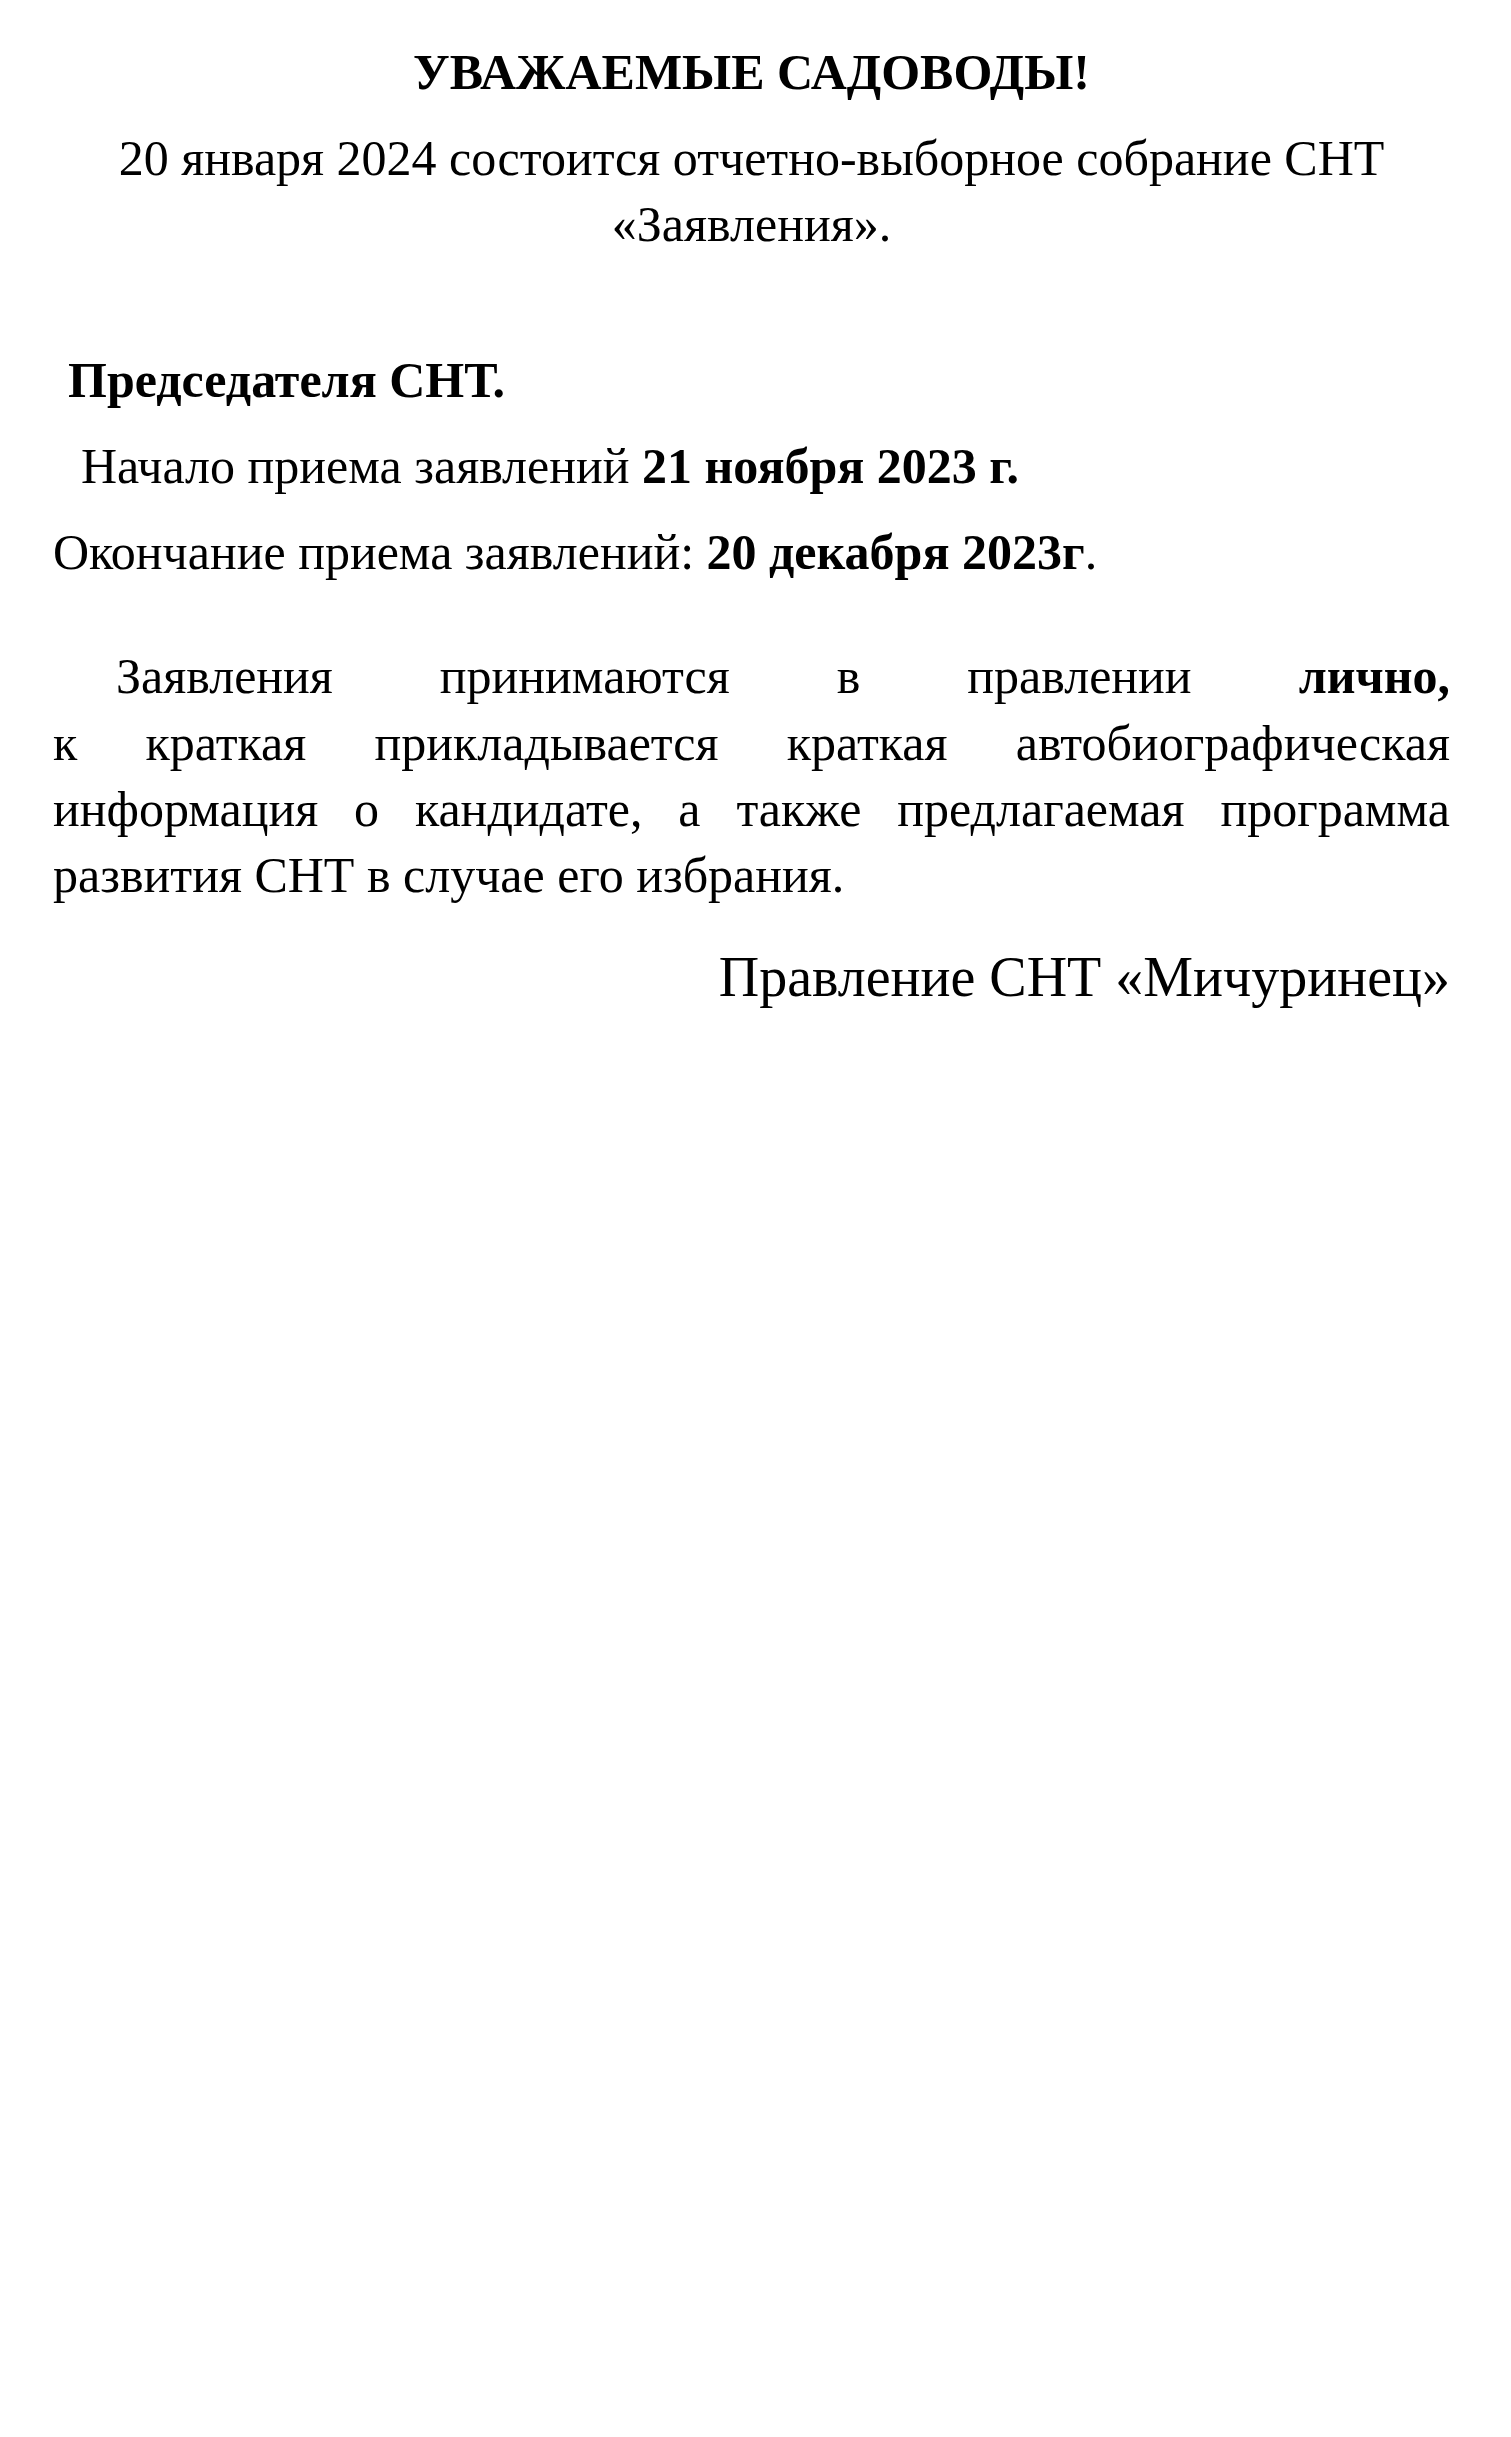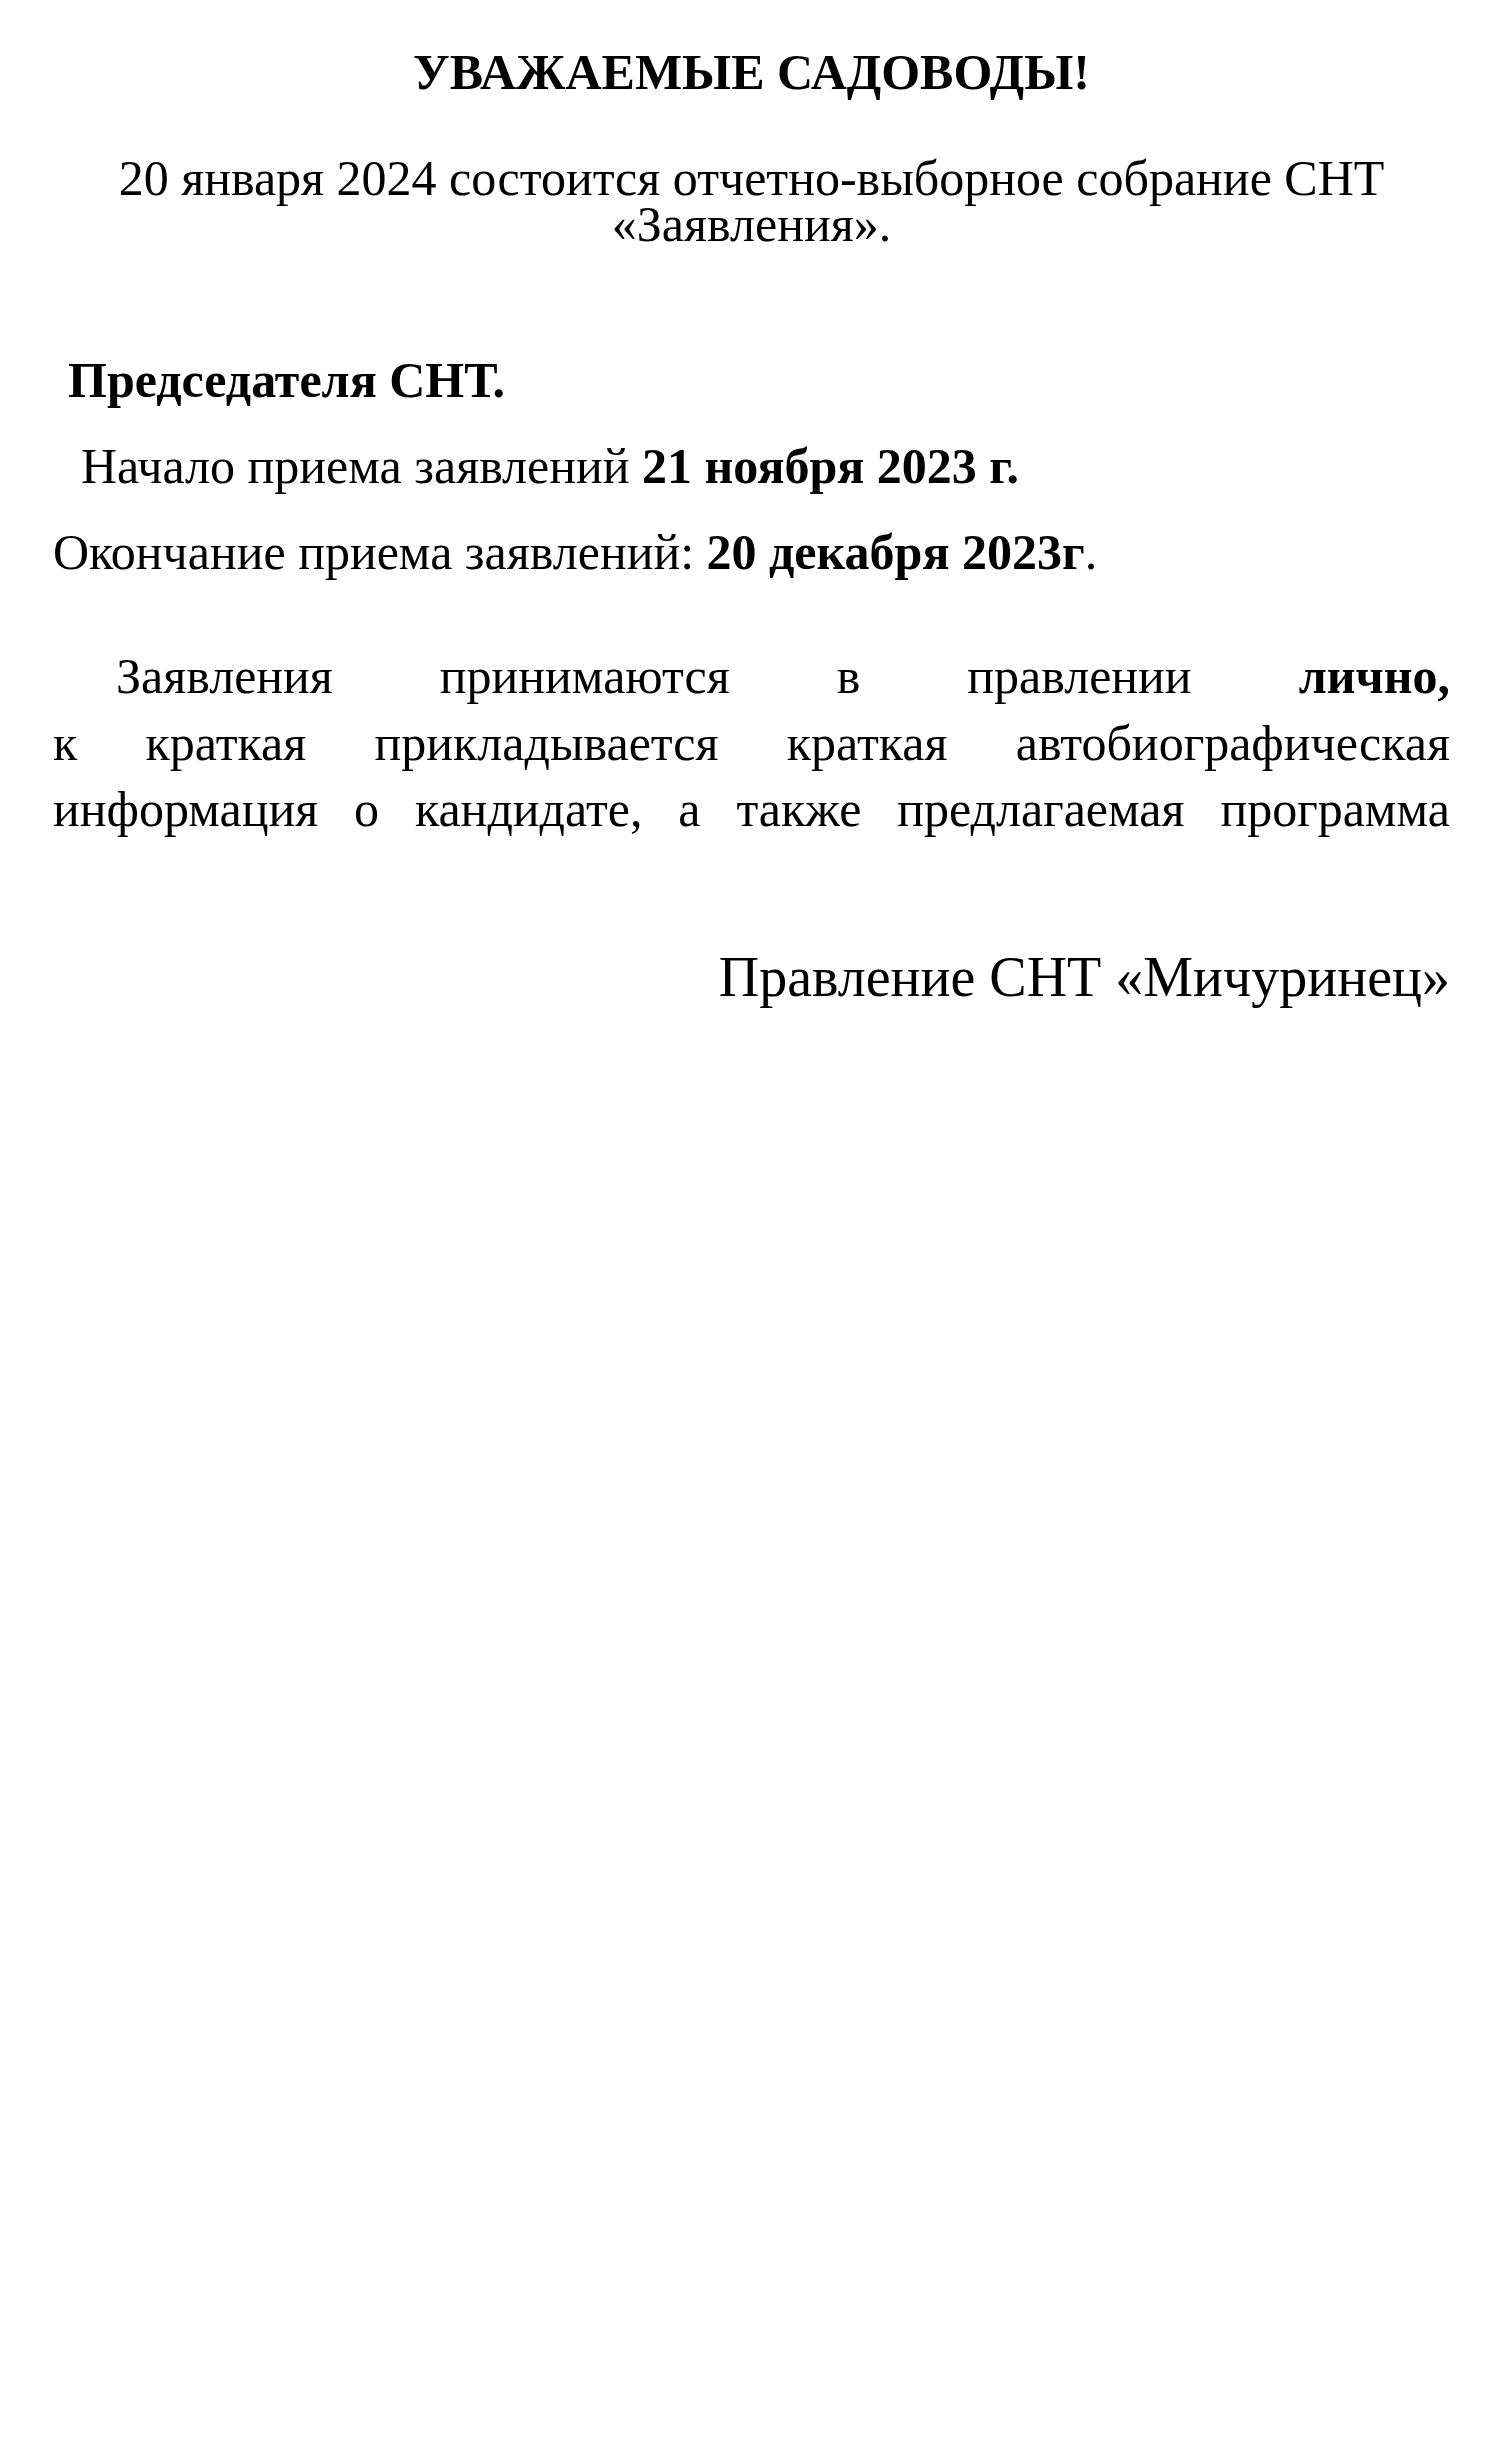--- a/index.html
+++ b/index.html
@@ -14,35 +14,36 @@
   .indent { padding-left: 63px; box-sizing: border-box; }
   .sig { font-size: 56px; line-height: 42px; height: 42px; }
 </style>
 </head>
 <body>
 
 <div class="page">
 
   <div class="ln center b" style="top:43px;">УВАЖАЕМЫЕ САДОВОДЫ!</div>
 
-  <div class="ln center" style="top:129px;margin-top:20px;">20 января 2024 состоится отчетно-выборное собрание СНТ</div>
+  <div class="ln center" style="top:129px;">20 января 2024 состоится отчетно-выборное собрание СНТ</div>
   <div class="ln center" style="top:195px;">«Заявления».</div>
 
   <div class="ln b" style="top:351px;margin-left:15px;">Председателя СНТ.</div>
 
   <div class="ln" style="top:437px;margin-left:28px;">
     <span>Начало приема заявлений </span><span class="b">21 ноября 2023 г.</span>
   </div>
 
   <div class="ln" style="top:523px;">
     <span>Окончание приема заявлений: </span><span class="b">20 декабря 2023г</span><span>.</span>
   </div>
 
   <div class="ln just indent" style="top:647px;">
     <span>Заявления принимаются в правлении </span> <span class="b">лично,</span>
   </div>
   <div class="ln just" style="top:714px;">к краткая прикладывается краткая автобиографическая</div>
   <div class="ln just" style="top:780px;">информация о кандидате, а также предлагаемая программа</div>
+  <div class="ln" style="top:846px;">развития СНТ в случае его избрания.</div>
 
   <div class="ln right sig" style="top:952px;">Правление СНТ «Мичуринец»</div>
 
 </div>
 
 
 </body></html>

